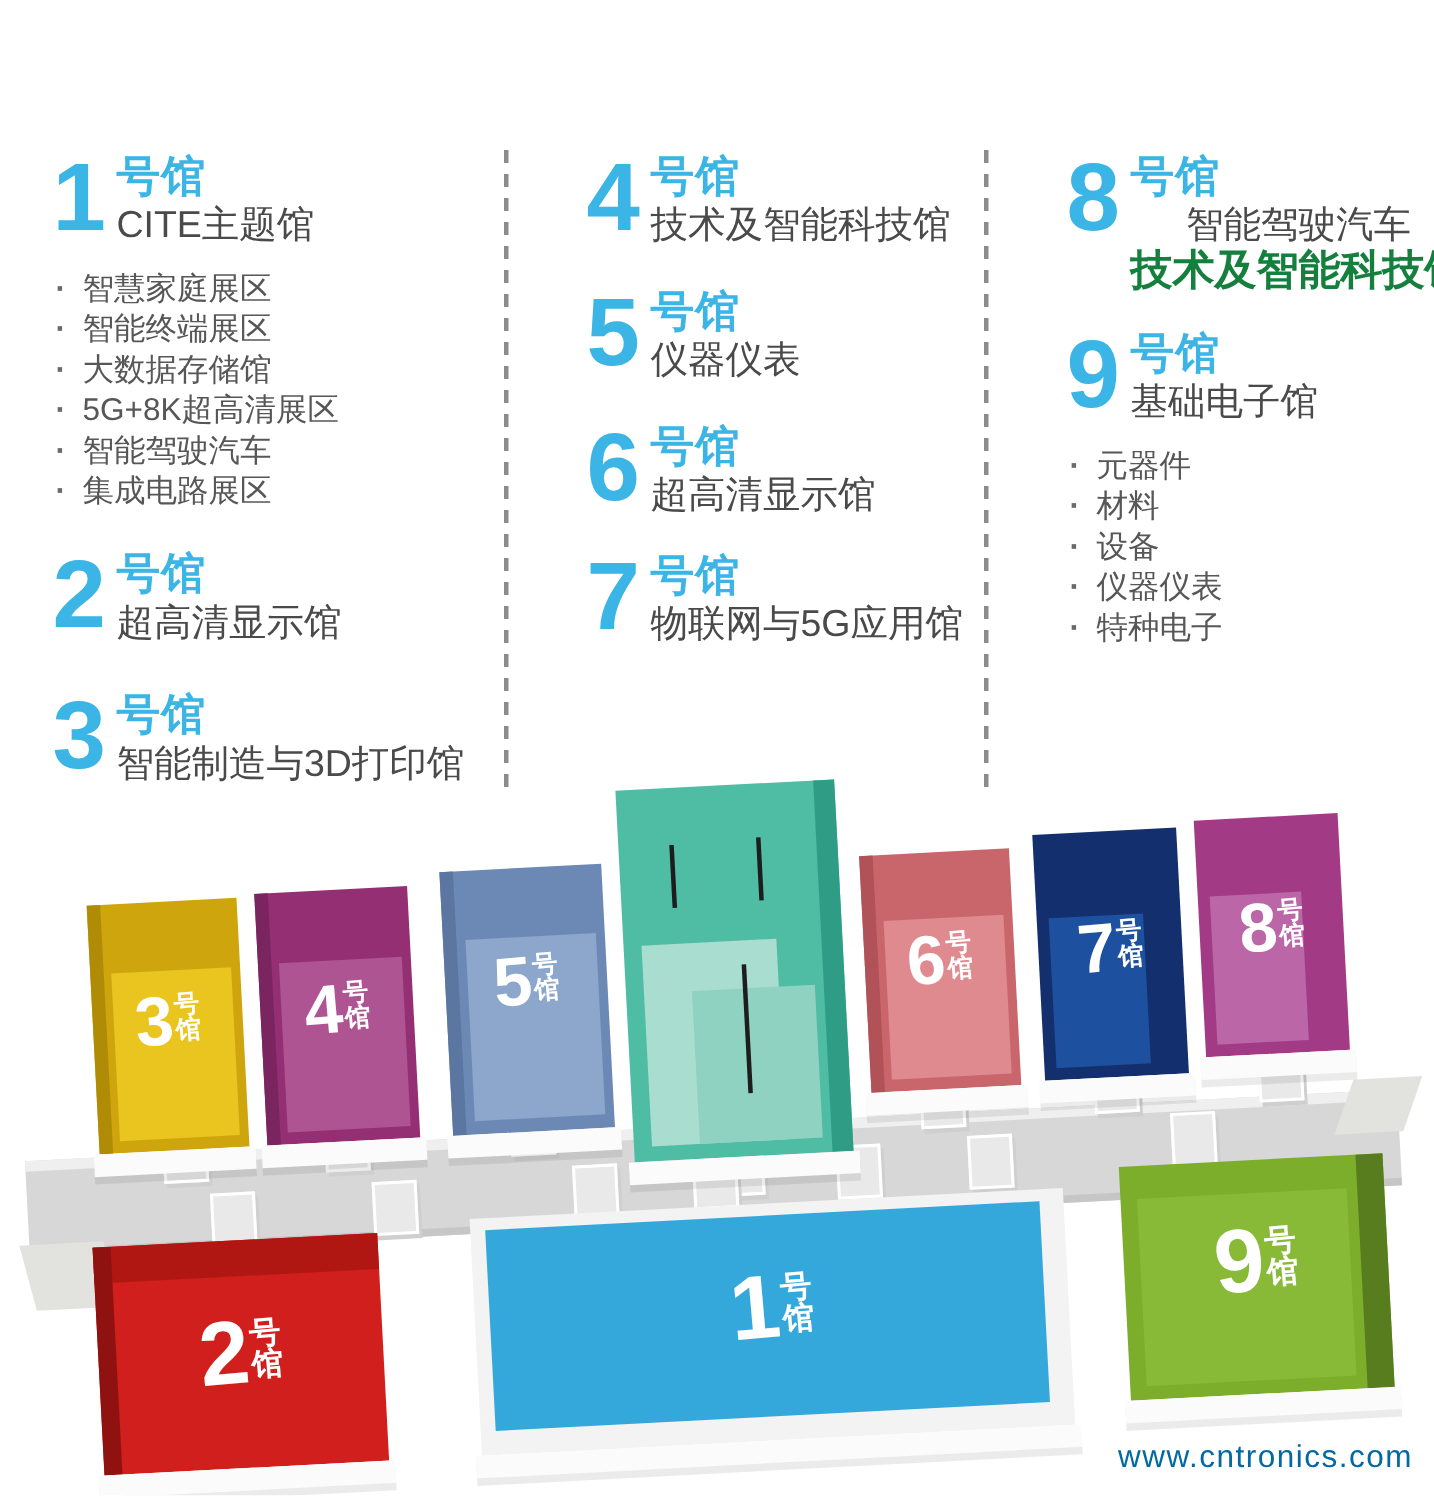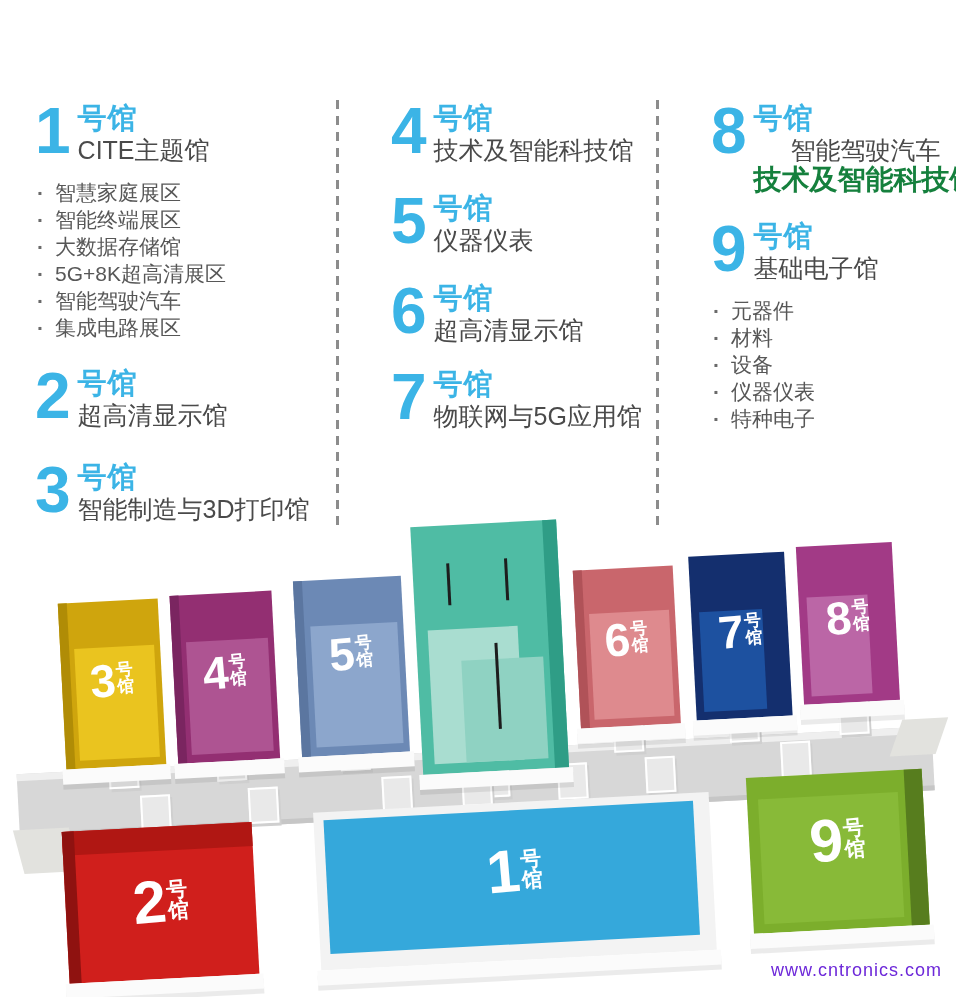--- a/index.html
+++ b/index.html
@@ -55,21 +55,21 @@
   .mnum   { font-size:46px; line-height:42px; letter-spacing:-2px; }
   .msfx   { display:flex; flex-direction:column; font-size:17px; line-height:17px; margin-left:3px; padding-top:3px; font-weight:800; }
   .big .mnum { font-size:60px; line-height:54px; }
   .big .msfx { font-size:21px; line-height:21px; padding-top:5px; }
 
   .stub { position:absolute; width:26px; height:32px; background:#e9e9e9; border:2px solid #ffffff;
           box-shadow:2px 3px 0 #cfcfcf; }
   .pillar { position:absolute; width:3px; background:#1d1d1d; }
   .ramp { position:absolute; background:#e2e2de; }
 
-  .watermark { position:absolute; right:14px; top:960px; font-size:18px; color:#6d28d9; letter-spacing:1px; }
+  .watermark { position:absolute; right:14px; top:960px; font-size:21px; color:#0369a1; letter-spacing:1px; }
 </style>
 </head>
 <body>
 
 <div class="page">
 
 
   <div class="divider d1"></div>
   <div class="divider d2"></div>
 

